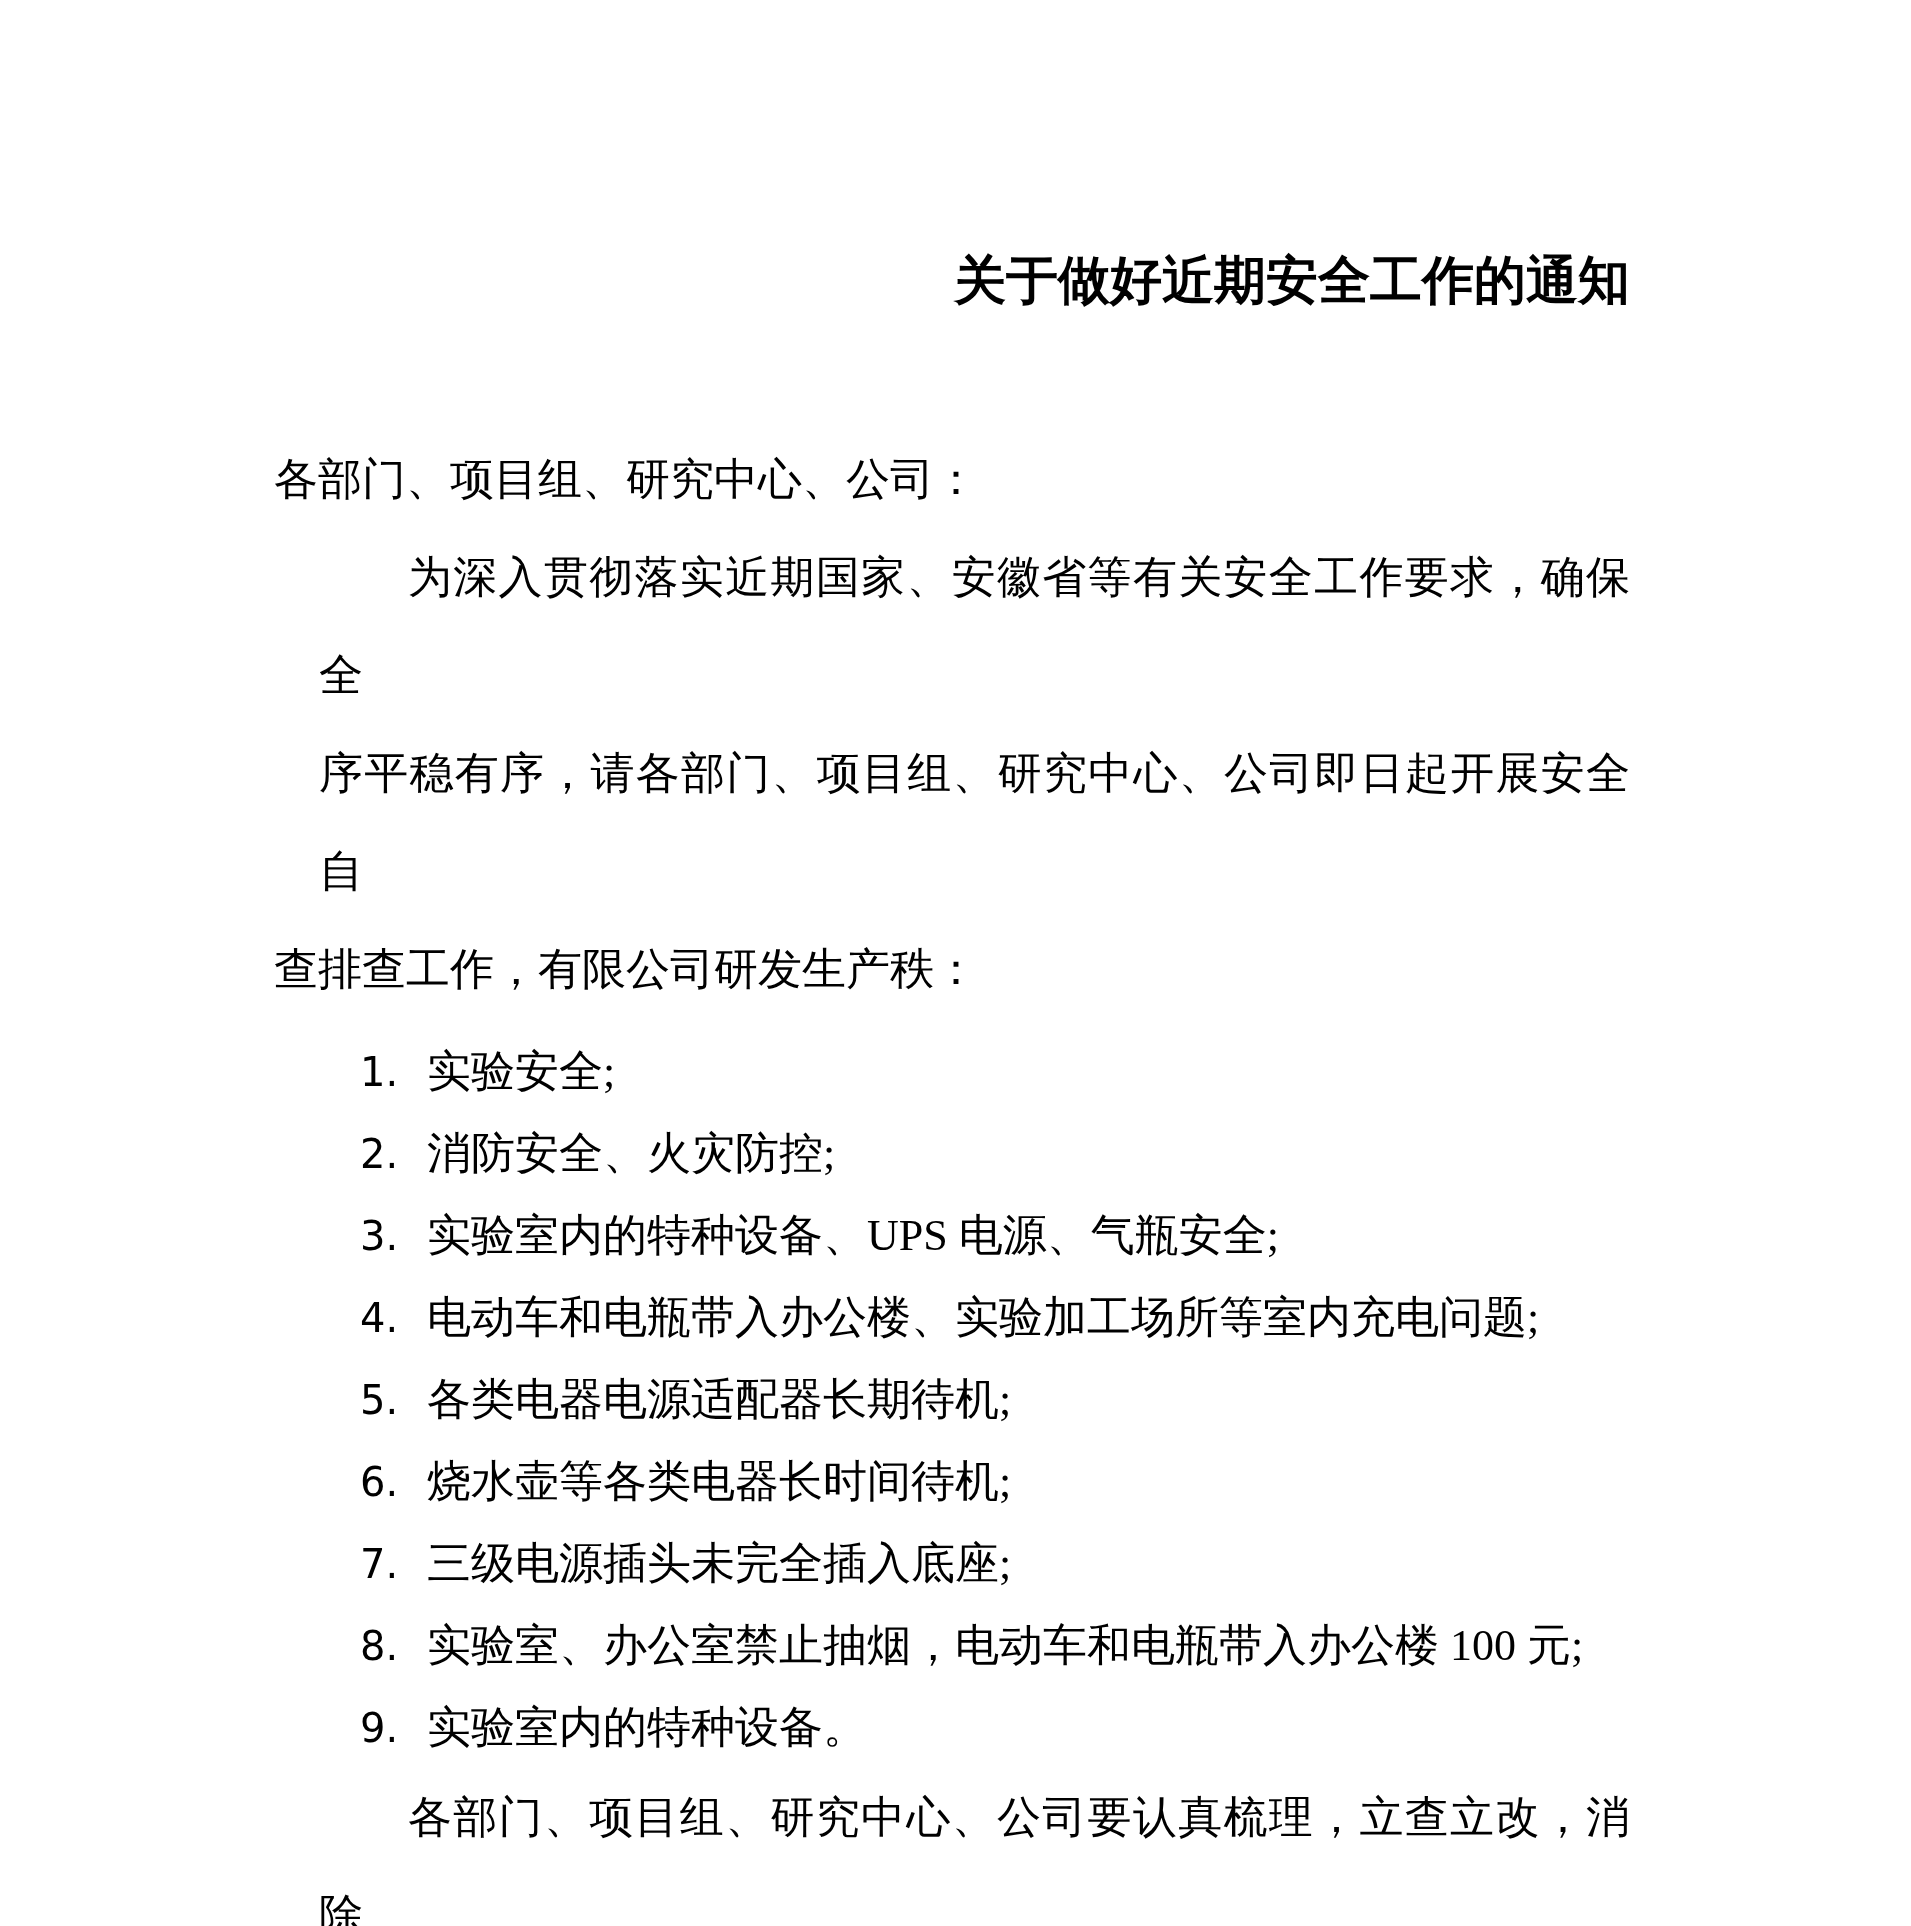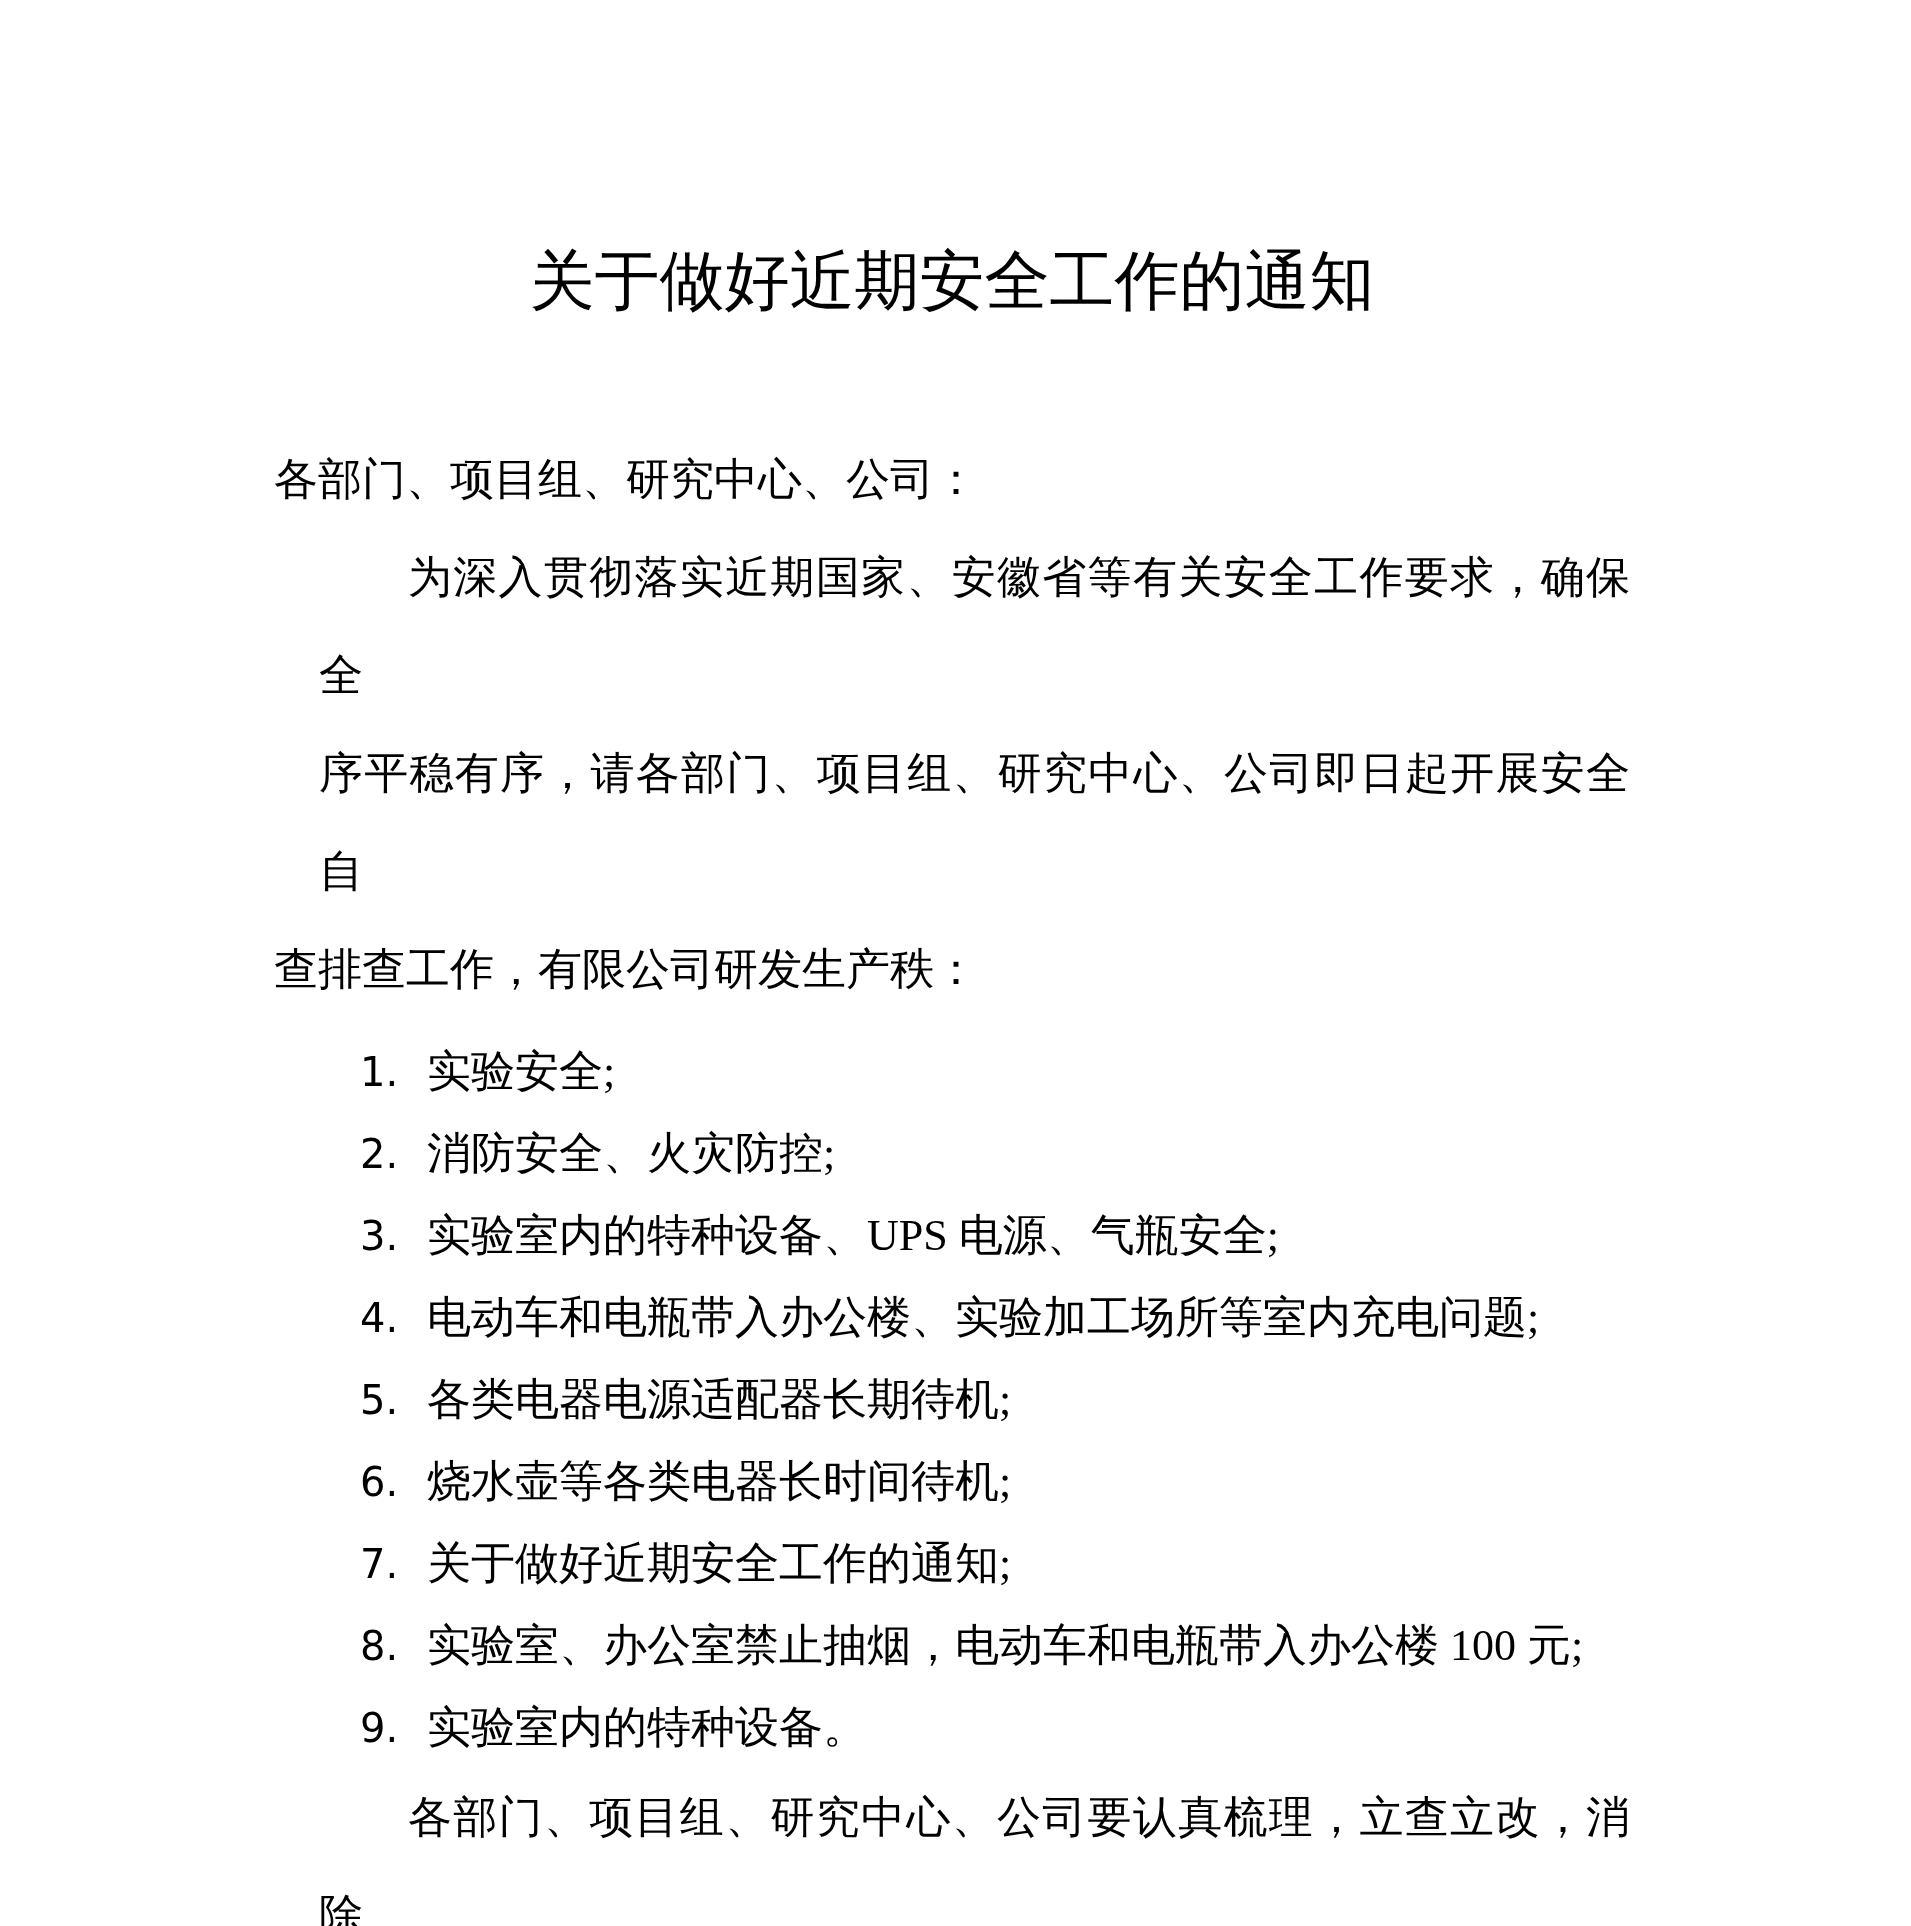--- a/index.html
+++ b/index.html
@@ -13,24 +13,24 @@
     height: 2703px;
     background: #ffffff;
     color: #000000;
     font-family: "Liberation Serif", "DejaVu Serif", serif;
     overflow: hidden;
     box-sizing: border-box;
     padding: 231px 281px 0 274px;
   }
   .doc-title {
     margin: 0 0 100px 0;
-    font-size: 65px;
+    font-size: 52px;
     line-height: 100px;
-    font-weight: 400;
-    text-align: center;
+    font-weight: 700;
+    text-align: right;
     font-family: "Liberation Serif", "DejaVu Serif", serif;
     white-space: nowrap;
   }
   .body-text {
     font-size: 44px;
     line-height: 98px;
   }
   .line {
     min-height: 98px;
   }
@@ -88,21 +88,21 @@
       <div class="list-item">
         <span class="list-num">4.</span><span>电动车和电瓶带入办公楼、实验加工场所等室内充电问题;</span>
       </div>
       <div class="list-item">
         <span class="list-num">5.</span><span>各类电器电源适配器长期待机;</span>
       </div>
       <div class="list-item">
         <span class="list-num">6.</span><span>烧水壶等各类电器长时间待机;</span>
       </div>
       <div class="list-item">
-        <span class="list-num">7.</span><span>关于做好近期安全工作的通知;</span>
+        <span class="list-num">7.</span><span>三级电源插头未完全插入底座;</span>
       </div>
       <div class="list-item">
         <span class="list-num">8.</span><span>实验室、办公室禁止抽烟，电动车和电瓶带入办公楼 100 元;</span>
       </div>
       <div class="list-item">
         <span class="list-num">9.</span><span>实验室内的特种设备。</span>
       </div>
     </div>
 
     <div>

